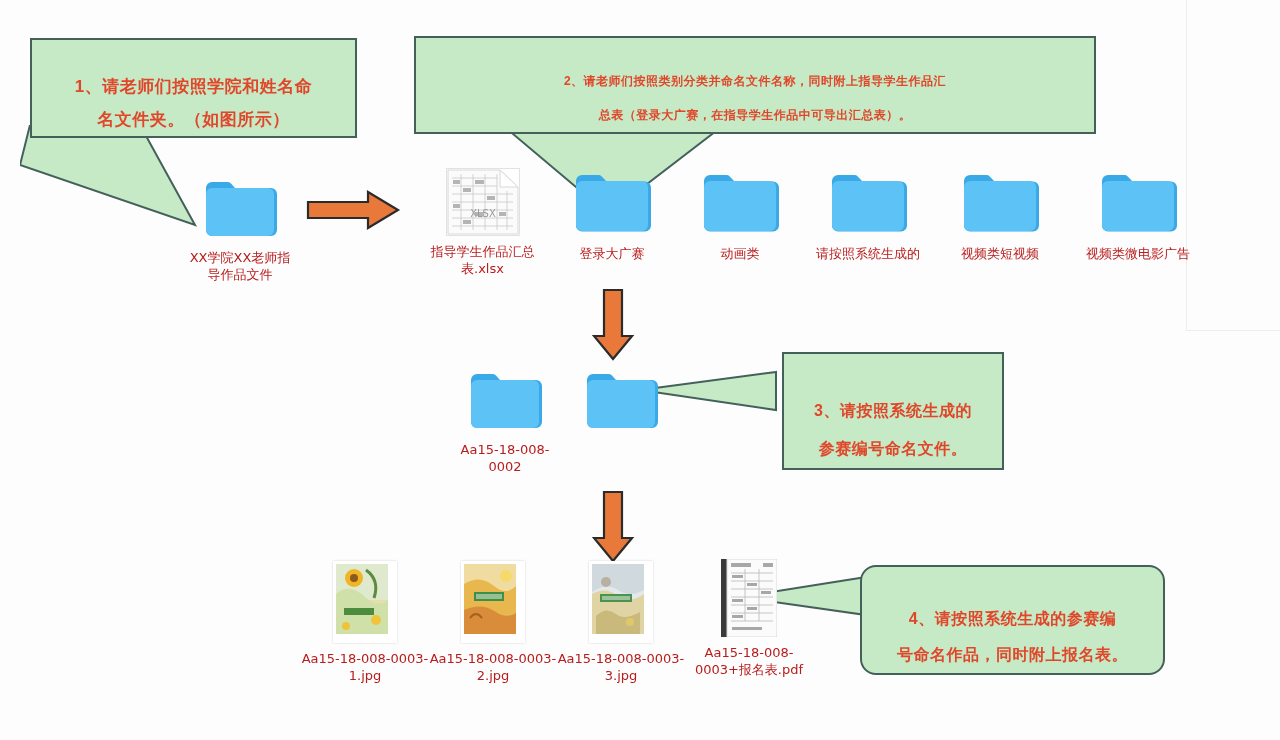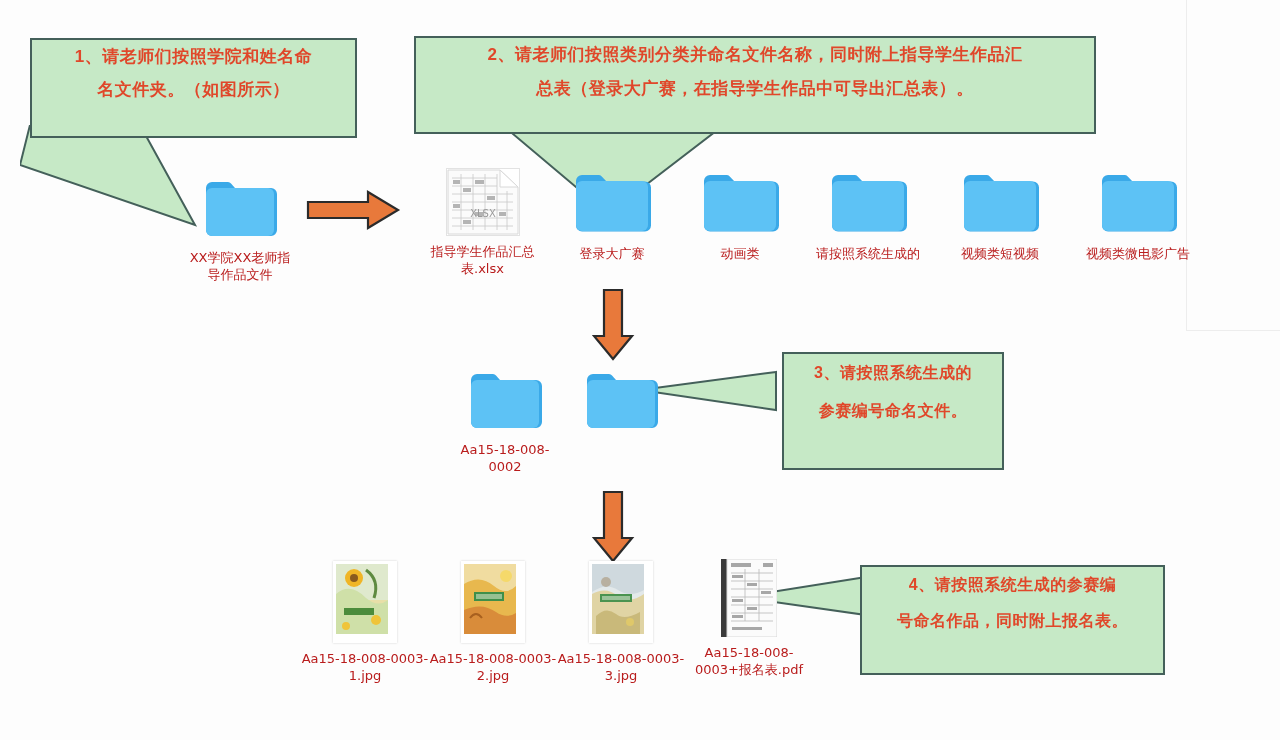--- a/index.html
+++ b/index.html
@@ -27,21 +27,21 @@
   
   .callout {
     position: absolute;
     box-sizing: border-box;
     background: #c6e9c6;
     border: 2px solid #44605a;
     color: #e0472a;
     font-weight: bold;
     letter-spacing: 0.5px;
     display: flex;
-    align-items: flex-start;
+    align-items: flex-end;
     justify-content: center;
     text-align: center;
   }
   .callout .ctext {
     display: block;
     width: 100%;
     white-space: pre-line;
   }
 
   
@@ -106,41 +106,41 @@
   <div class="callout" style="left:30px; top:38px; width:327px; height:100px; font-size:17px; line-height:33px; padding:0 16px;">
     <span class="ctext">1、请老师们按照学院和姓名命
 名文件夹。（如图所示）</span>
   </div>
 
   <div style="position:absolute; left:490px; top:128px; width:240px; height:90px;">
     <svg width="240" height="90" viewBox="0 0 240 90">
       <polygon points="16,0 230,0 118,86" fill="#c6e9c6" stroke="#44605a" stroke-width="2"></polygon>
     </svg>
   </div>
-  <div class="callout" style="left:414px; top:36px; width:682px; height:98px; font-size:17px; line-height:34px; padding:0 14px;">
+  <div class="callout" style="left:414px; top:36px; width:682px; height:98px; font-size:12px; line-height:34px; padding:0 14px;">
     <span class="ctext">2、请老师们按照类别分类并命名文件名称，同时附上指导学生作品汇
 总表（登录大广赛，在指导学生作品中可导出汇总表）。</span>
   </div>
 
   <div style="position:absolute; left:640px; top:370px; width:140px; height:50px;">
     <svg width="140" height="50" viewBox="0 0 140 50">
       <polygon points="136,2 0,20 136,40" fill="#c6e9c6" stroke="#44605a" stroke-width="2"></polygon>
     </svg>
   </div>
   <div class="callout" style="left:768px; top:352px; width:222px; height:118px; font-size:16px; line-height:38px;margin-left:14px;">
     <span class="ctext">3、请按照系统生成的
 参赛编号命名文件。</span>
   </div>
 
   <div style="position:absolute; left:740px; top:575px; width:130px; height:50px;">
     <svg width="130" height="50" viewBox="0 0 130 50">
       <polygon points="126,2 0,22 126,40" fill="#c6e9c6" stroke="#44605a" stroke-width="2"></polygon>
     </svg>
   </div>
-  <div class="callout" style="left:860px; top:565px; width:305px; height:110px; font-size:16px; line-height:36px; padding:0 12px;">
+  <div class="callout" style="left:860px; top:565px; width:305px; height:110px; font-size:16px; line-height:36px; padding:0 12px;border-radius:16px;">
     <span class="ctext">4、请按照系统生成的参赛编
 号命名作品，同时附上报名表。</span>
   </div>
 
   <div class="arrow" style="left:306px; top:190px; width:96px; height:40px;">
     <svg width="96" height="40" viewBox="0 0 96 40">
       <polygon points="2,12 62,12 62,2 92,20 62,38 62,28 2,28" fill="#e8793b" stroke="#2b2b2b" stroke-width="2.2" stroke-linejoin="miter"></polygon>
     </svg>
   </div>
 

